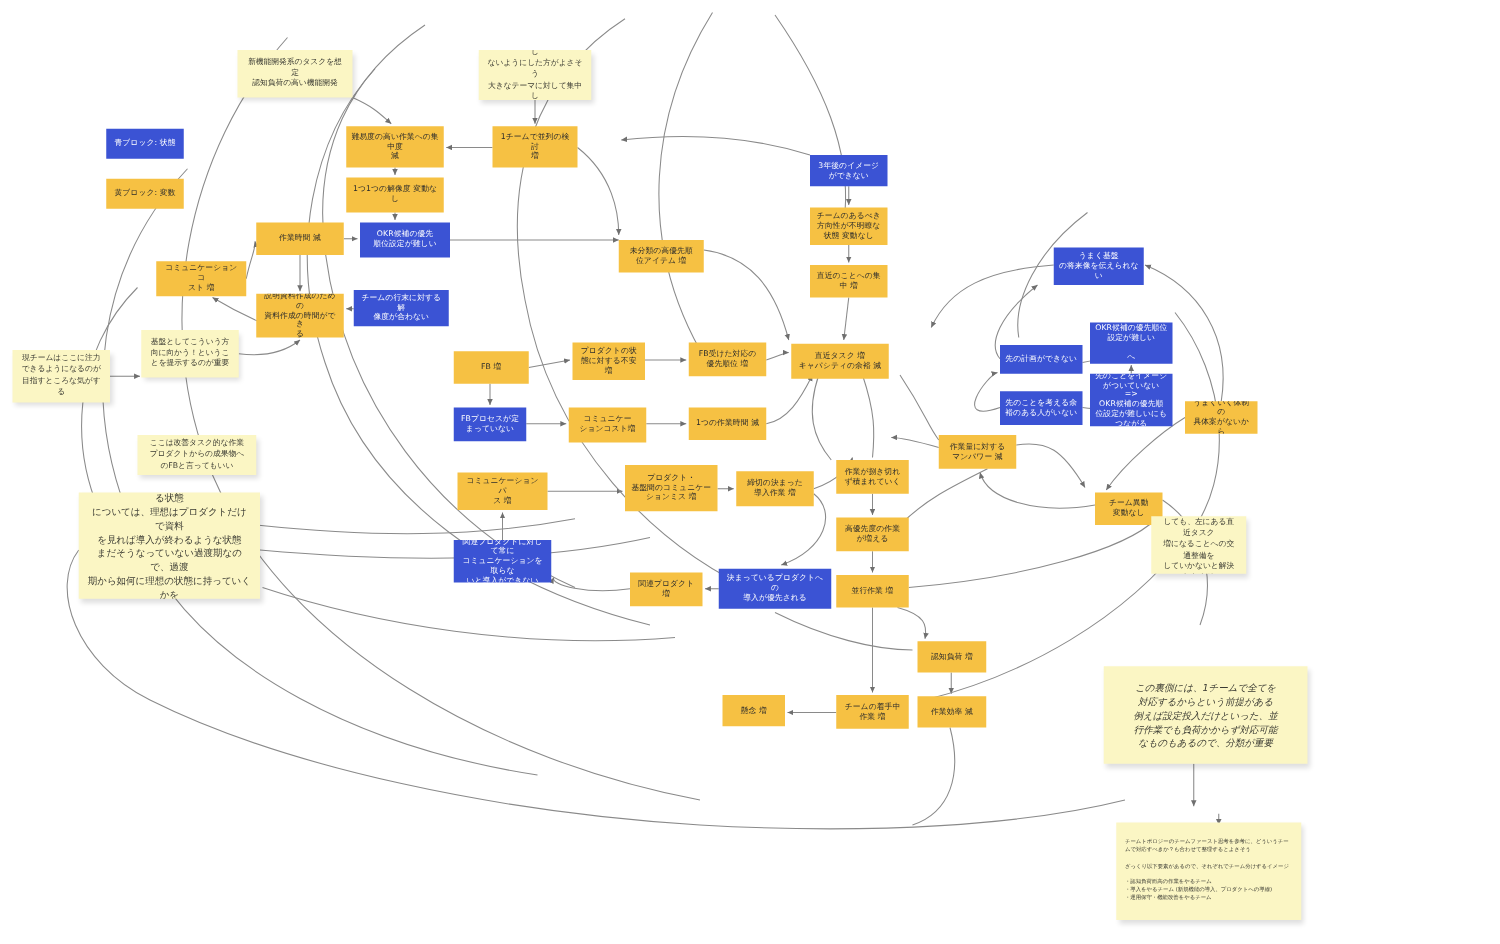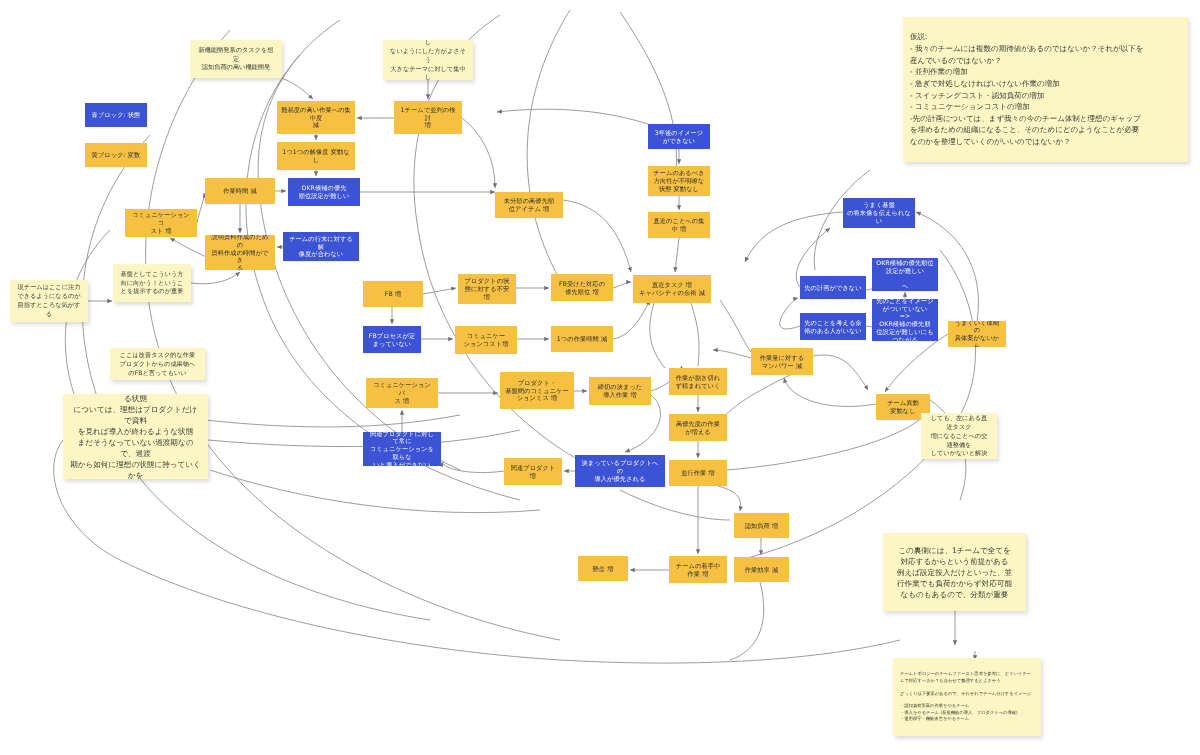--- a/index.html
+++ b/index.html
@@ -215,36 +215,26 @@
 とを提示するのが重要</div>
   <div class="note" style="left:110px;top:348px;width:95px;height:32px;">ここは改善タスク的な作業
 プロダクトからの成果物へ
 のFBと言ってもいい</div>
   <div class="note big" style="left:63px;top:394px;width:145px;height:85px;">コミュニケーションパスが増えている状態
 については、理想はプロダクトだけで資料
 を見れば導入が終わるような状態
 まだそうなっていない過渡期なので、過渡
 期から如何に理想の状態に持っていくかを
 詰めるのがよさそう</div>
-  <div class="note hyp left" style="left:903px;top:17px;width:285px;height:145px;">仮説:
-- 我々のチームには複数の期待値があるのではないか？それが以下を
-産んでいるのではないか？
-   - 並列作業の増加
-   - 急ぎで対処しなければいけない作業の増加
-   - スイッチングコスト・認知負荷の増加
-   - コミュニケーションコストの増加
--先の計画については、まず我々の今のチーム体制と理想のギャップ
-を埋めるための組織になること、そのためにどのようなことが必要
-なのかを整理していくのがいいのではないか？</div>
   <div class="note" style="left:921px;top:413px;width:76px;height:46px;">単純にマンパワーを増やしたと
 しても、左にある直近タスク
 増になることへの交通整備を
 していかないと解決しなさそ
 う</div>
-  <div class="note big" style="left:883px;top:533px;width:143px;height:78px;">この裏側には、1チームで全てを
+  <div class="note big" style="left:883px;top:533px;width:163px;height:78px;font-style:italic;">この裏側には、1チームで全てを
 対応するからという前提がある
 例えば設定投入だけといった、並
 行作業でも負荷かからず対応可能
 なものもあるので、分類が重要</div>
   <div class="note tiny left" style="left:893px;top:658px;width:148px;height:78px;">チームトポロジーのチームファースト思考を参考に、どういうチー
 ムで対応すべきか？も合わせて整理するとよさそう
 
 ざっくり以下要素があるので、それぞれでチーム分けするイメージ
 
 ・認知負荷而高の作業をやるチーム

